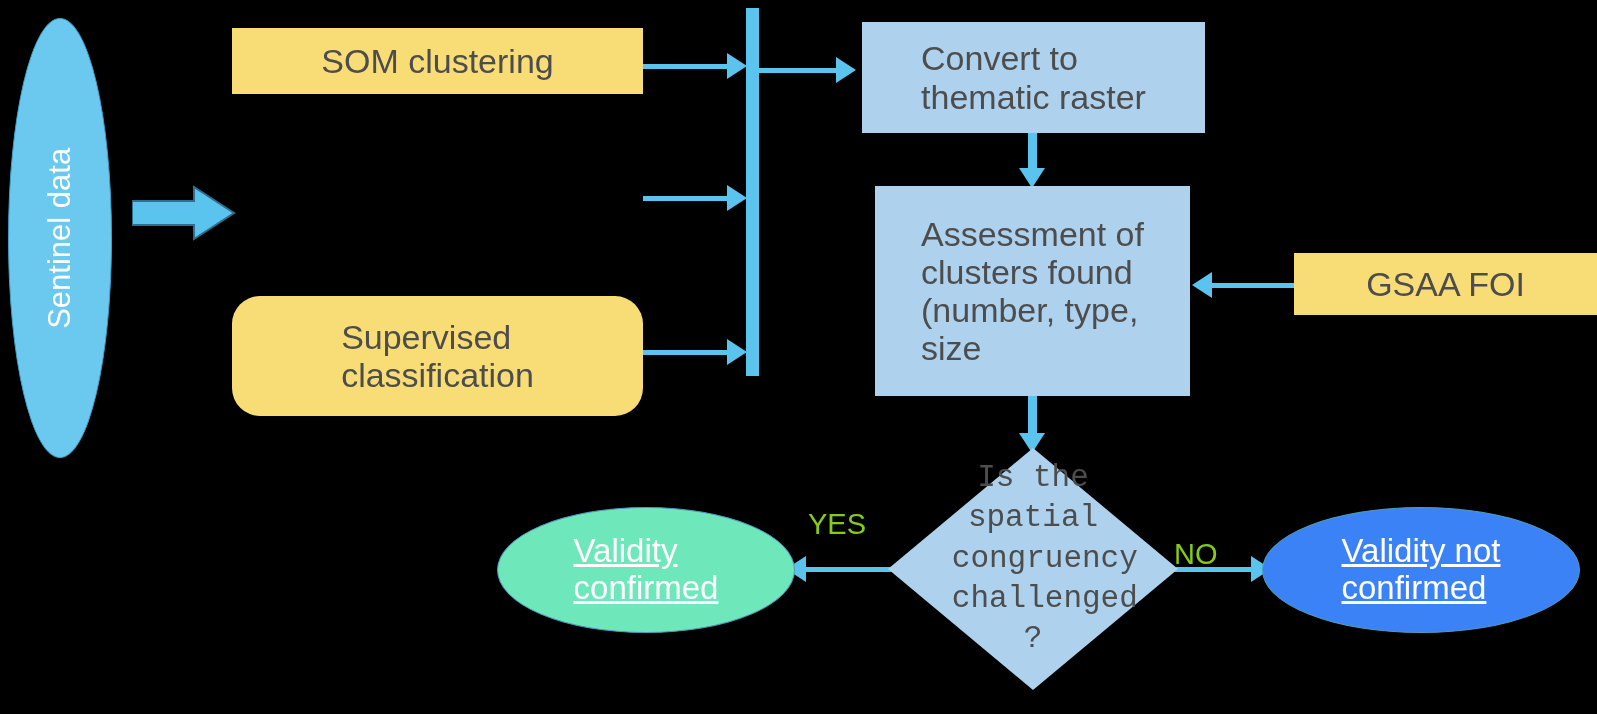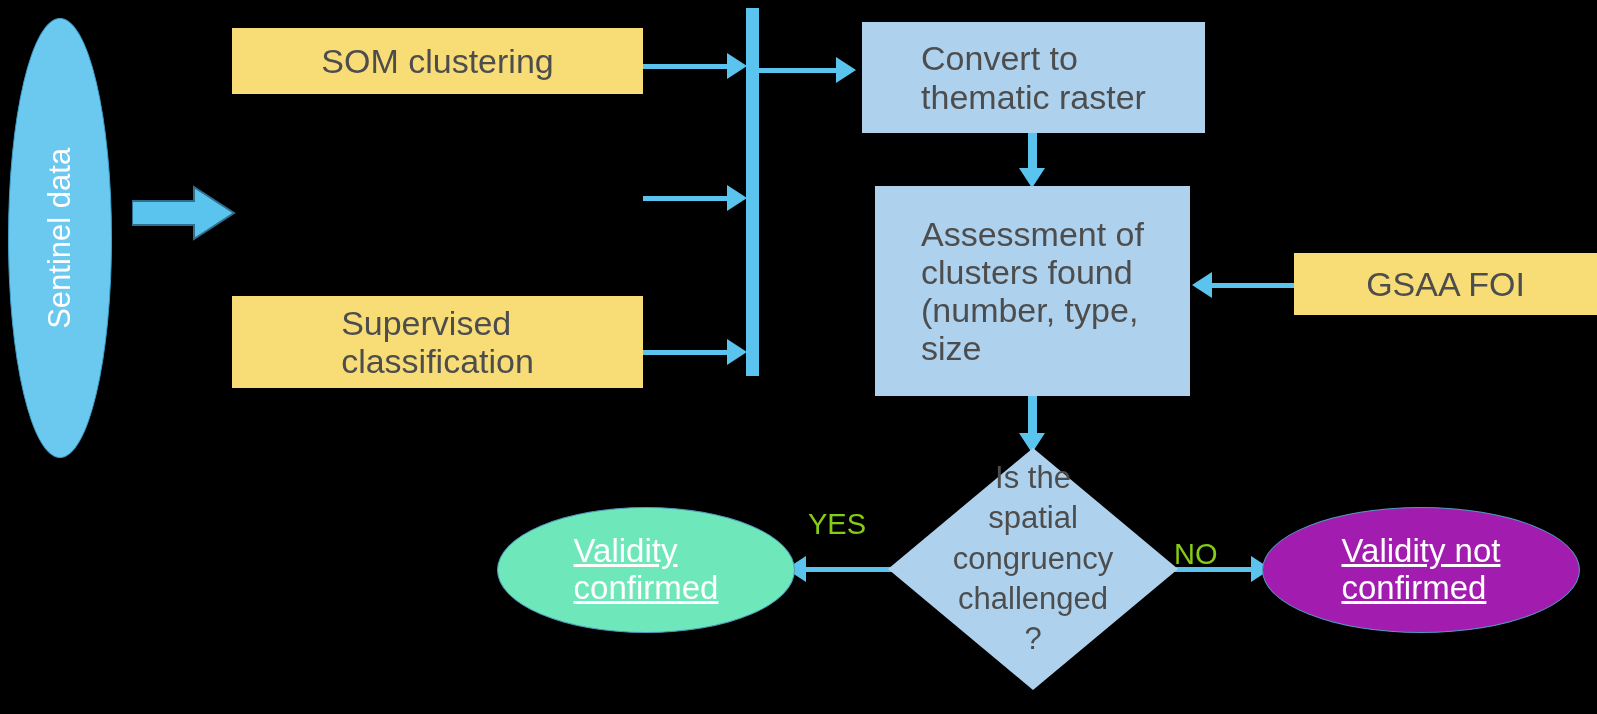--- a/index.html
+++ b/index.html
@@ -58,27 +58,28 @@
     border-radius: 50%;
     color: #FFFFFF;
     font-size: 33px;
     text-decoration: underline;
   }
   #validity-confirmed-ellipse {
     background: #6EE7BB;
     border: 1.5px solid #4E9BBF;
   }
   #validity-not-confirmed-ellipse {
-    background: #a21caf;
+    background: #3b82f6;
     border: 1.5px solid #4E9BBF;
   }
 
   
   #decision-diamond {
     position: absolute;
+    font-family: Liberation Mono, monospace;
   }
   #decision-diamond .shape {
     position: absolute;
     inset: 0;
   }
   #decision-diamond .dtext {
     position: absolute;
     left: 22%;
     right: 22%;
     top: 10px;
@@ -184,21 +185,21 @@
 
   <div id="sentinel-ellipse" class="node" style="left:8px; top:18px; width:104px; height:440px;">
     <span class="vtext">Sentinel data</span>
   </div>
 
   <div class="node box-yellow" style="left:232px; top:28px; width:411px; height:66px;">
     <span>SOM clustering</span>
   </div>
 
 
-  <div class="node box-yellow" style="left:232px; top:296px; width:411px; height:92px;">
+  <div class="node box-yellow" style="left:232px; top:296px; width:411px; height:120px;border-radius:28px;">
     <span>Supervised
 classification</span>
   </div>
 
   <div class="node box-blue" style="left:862px; top:22px; width:343px; height:111px;">
     <span>Convert to
 thematic raster</span>
   </div>
 
   <div class="node box-yellow" style="left:1294px; top:253px; width:303px; height:62px;">

